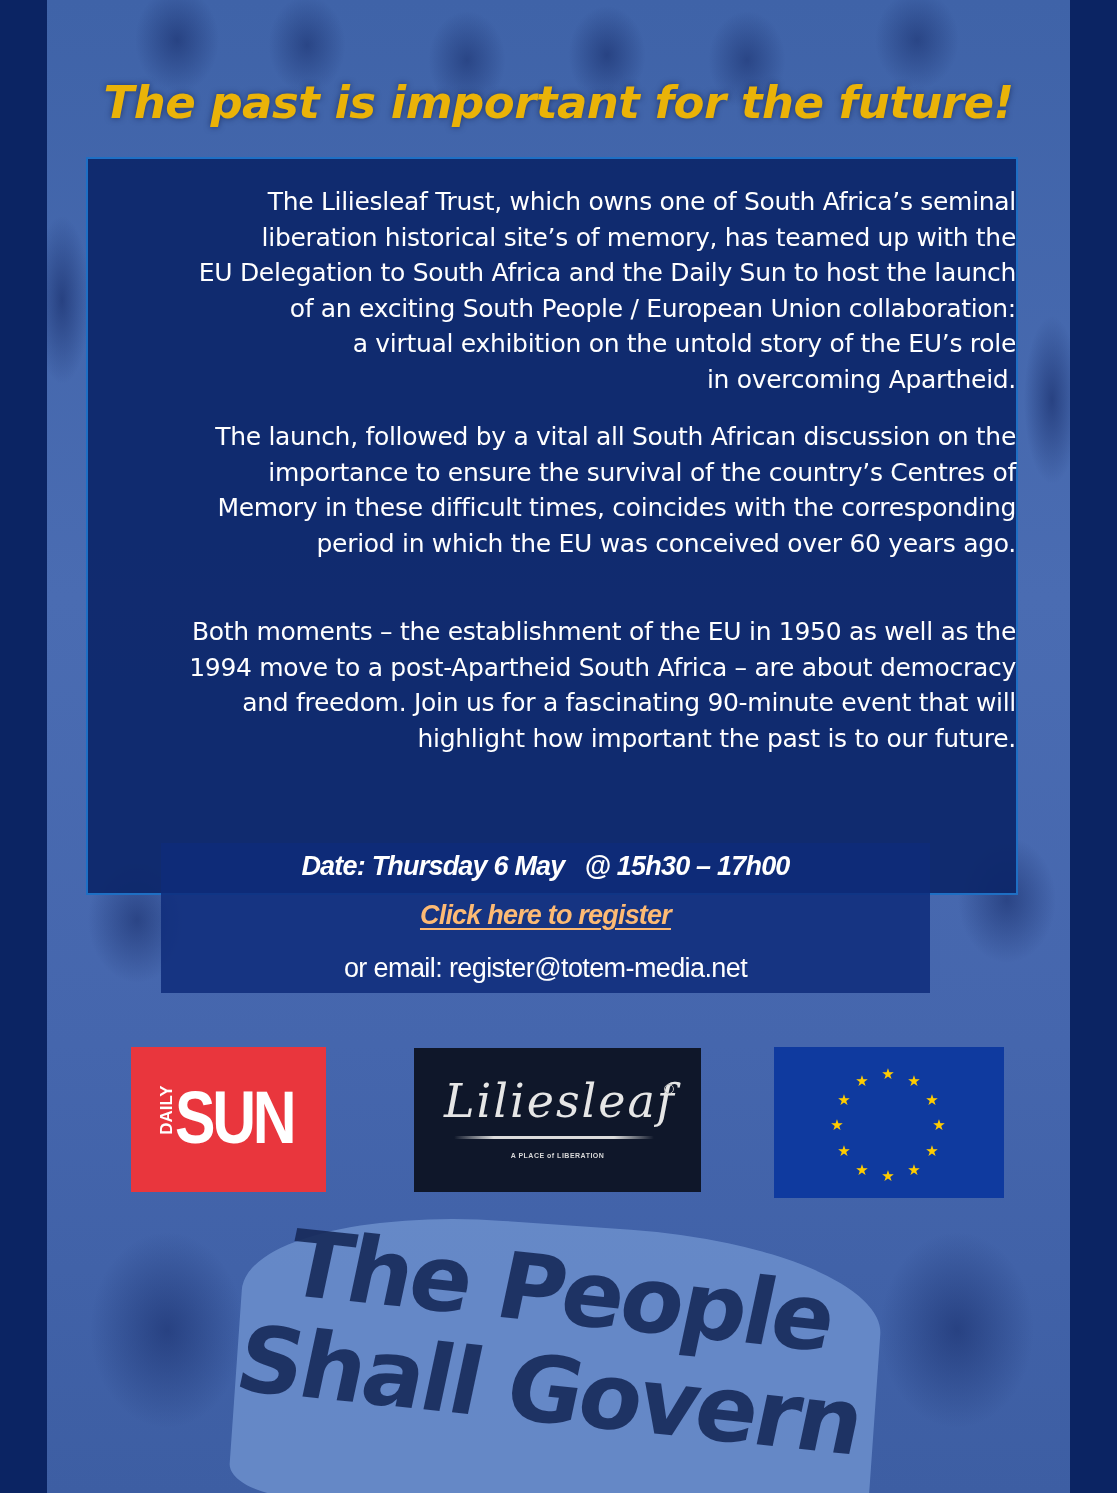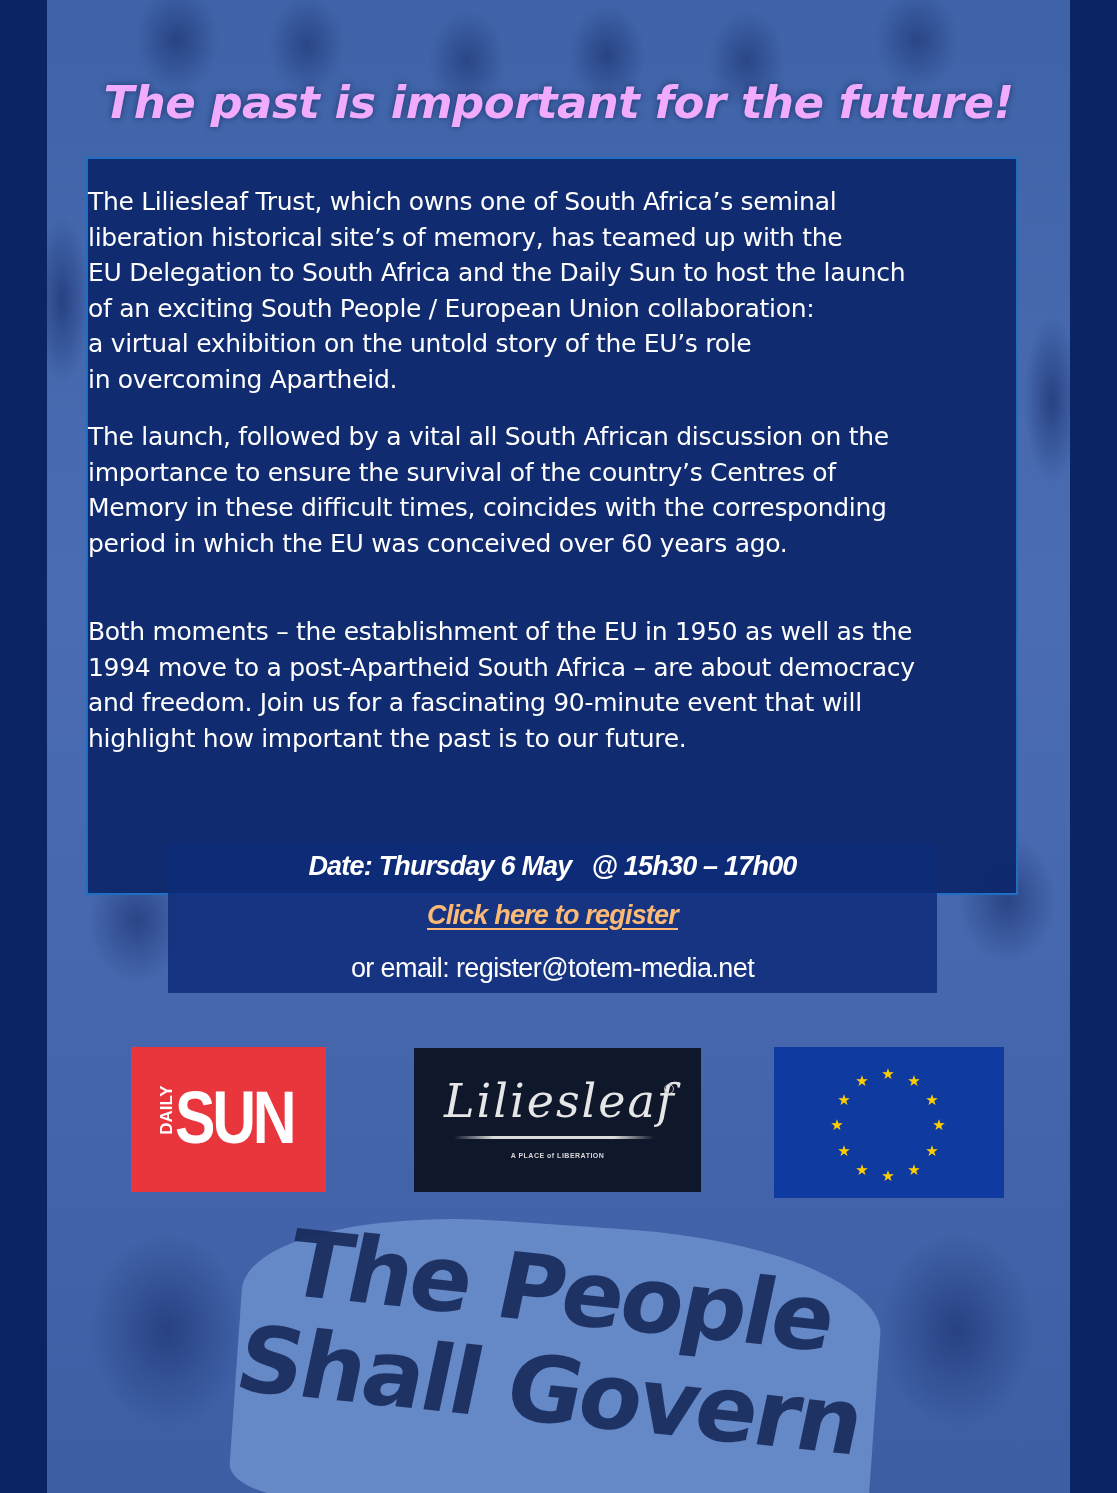--- a/index.html
+++ b/index.html
@@ -35,42 +35,42 @@
     position: absolute; left: 230px; top: 1245px; width: 620px;
     font-family: "DejaVu Sans", sans-serif; font-weight: bold;
     color: #172a5a; font-size: 92px; line-height: 100px;
     transform: rotate(6deg) skewX(-6deg); letter-spacing: -3px; opacity: 0.9;
   }
   .banner-text span { display: block; }
   .banner-text .l2 { margin-left: -30px; }
 
   .title {
     position: absolute; left: 0; top: 76px; width: 1117px; text-align: center;
-    color: #f0abfc; font-style: italic; font-weight: bold;
+    color: #eab308; font-style: italic; font-weight: bold;
     font-family: "DejaVu Sans", sans-serif; font-size: 45px;
     letter-spacing: -0.5px;
     text-shadow: 0 0 6px rgba(10,25,70,0.6);
   }
   .body-box {
     position: absolute; left: 86px; top: 157px; width: 932px; height: 738px;
     background: rgba(12, 38, 105, 0.92);
     border: 2px solid #1e6fc4;
     box-sizing: border-box;
-    color: #ffffff; text-align: left;
+    color: #ffffff; text-align: right;
     font-family: "DejaVu Sans", sans-serif;
     font-size: 25px; line-height: 35.5px; letter-spacing: -0.3px;
   }
   .para { position: absolute; left: 0; width: 928px; }
   .para span { display: block; white-space: nowrap; }
   .p1 { top: 25px; }
   .p2 { top: 260px; }
   .p3 { top: 455px; }
 
   .date-box {
-    position: absolute; left: 168px; top: 843px; width: 769px; height: 150px;
+    position: absolute; left: 161px; top: 843px; width: 769px; height: 150px;
     background: rgba(14, 44, 122, 0.85);
     color: #fff; text-align: center;
   }
   .date-line {
     position: absolute; top: 8px; left: 0; width: 100%;
     font-family: "Liberation Sans", sans-serif; font-style: italic; font-weight: bold;
     font-size: 27px; letter-spacing: -0.8px; white-space: pre;
   }
   .register-link {
     position: absolute; top: 57px; left: 0; width: 100%;

